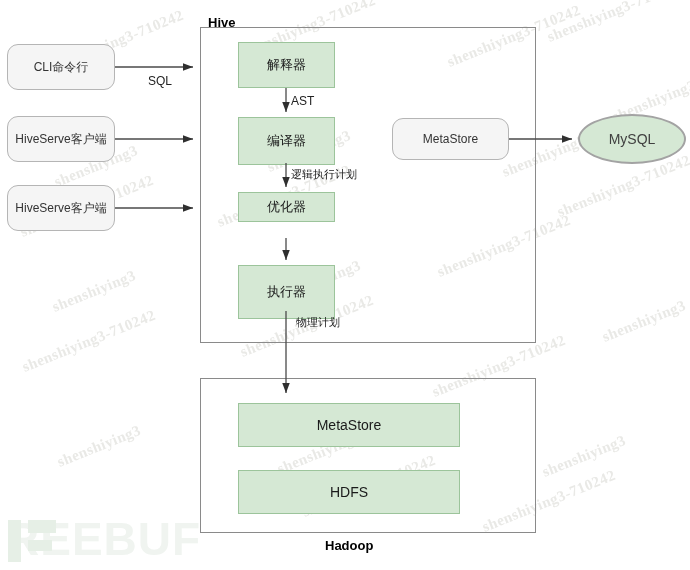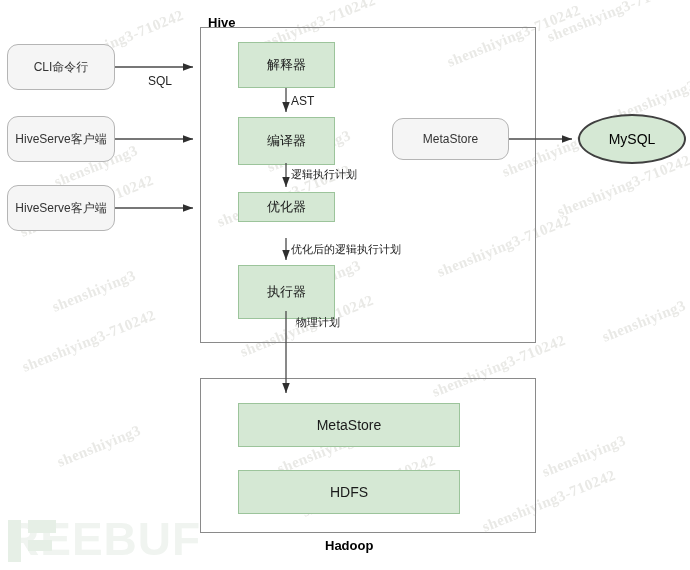--- a/index.html
+++ b/index.html
@@ -77,23 +77,23 @@
     font-size: 12px;
   }
   .green-box {
     background: #d5e8d4;
     border: 1px solid #9cc49b;
     color: #1a1a1a;
     font-size: 13px;
   }
   .green-ellipse {
     background: #d5e8d4;
-    border: 2px solid #404040;
+    border: 2px solid #a3a3a3;
     border-radius: 50%;
-    color: #000000;
+    color: #404040;
     font-size: 14px;
   }
   .container-box {
     position: absolute;
     box-sizing: border-box;
     background: transparent;
     border: 1px solid #8a8a8a;
     z-index: 2;
   }
   .container-label {
@@ -202,21 +202,20 @@
   <div class="shape green-box" style="left:238px; top:403px; width:222px; height:44px; font-size:14px;">
     <span>MetaStore</span>
   </div>
   <div class="shape green-box" style="left:238px; top:470px; width:222px; height:44px; font-size:14px;">
     <span>HDFS</span>
   </div>
 
   <div class="edge-label lg" style="left:148px; top:42px;margin-top:32px;">SQL</div>
   <div class="edge-label lg" style="left:291px; top:94px;">AST</div>
   <div class="edge-label" style="left:291px; top:167px;">逻辑执行计划</div>
-  <div class="edge-label" style="left:291px; top:242px;">优化后的逻辑执行计划</div>
   <div class="edge-label" style="left:296px; top:315px;">物理计划</div>
 
   <svg class="arrows" viewBox="0 0 690 570">
     <defs>
       <marker id="ah" markerWidth="9" markerHeight="9" refX="8" refY="3" orient="auto" markerUnits="strokeWidth">
         <path d="M0,0 L8,3 L0,6 z" fill="#2f2f2f"></path>
       </marker>
     </defs>
 
     <path d="M115,67 L193,67" stroke="#4a4a4a" stroke-width="1.3" fill="none" marker-end="url(#ah)"></path>

